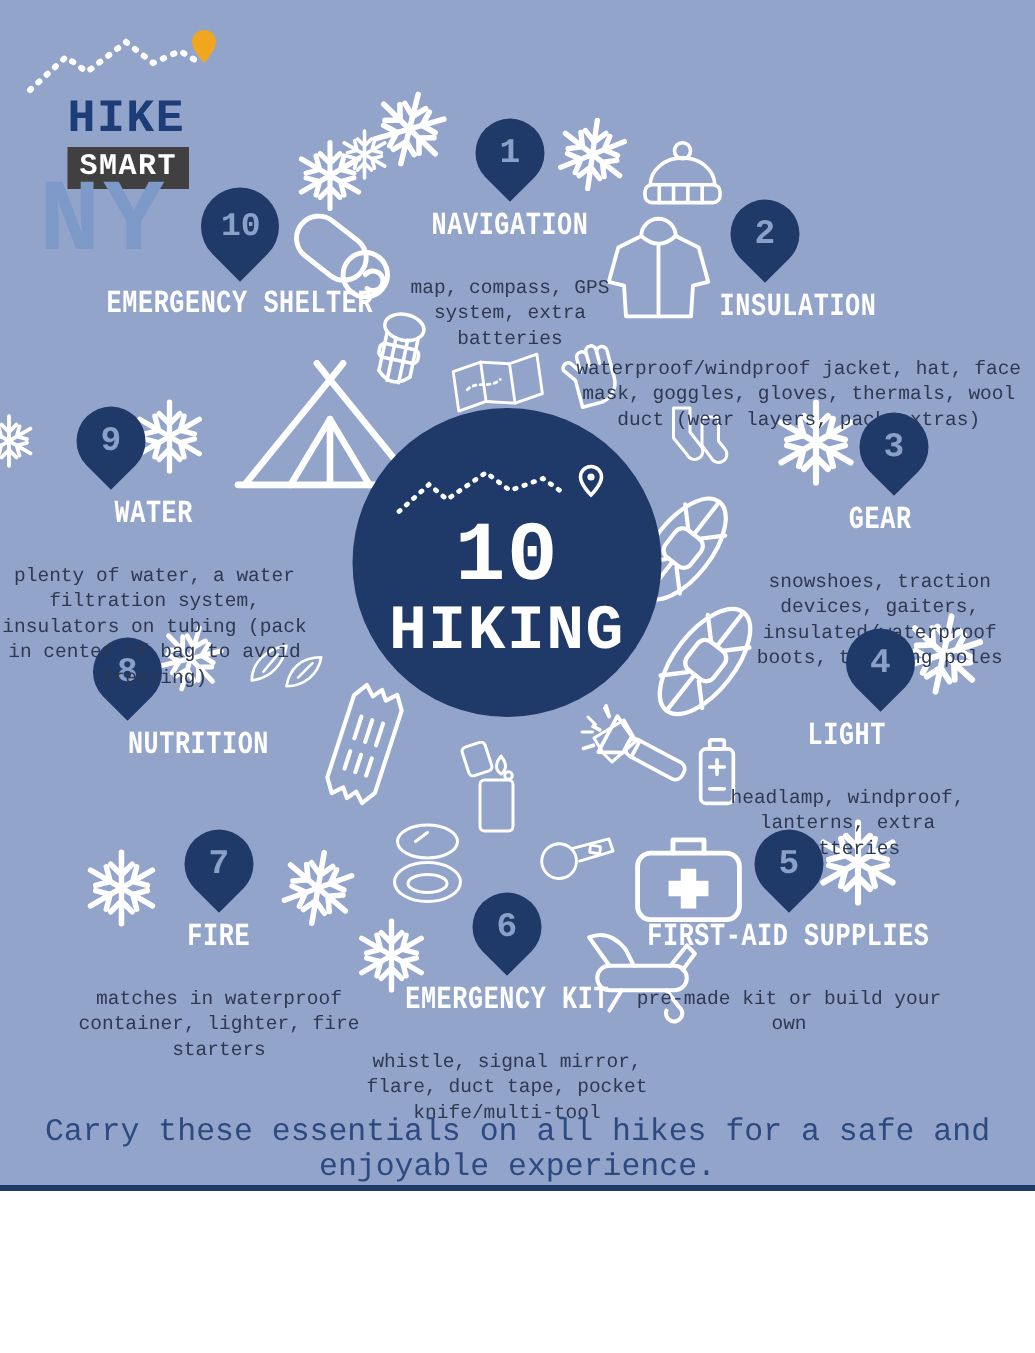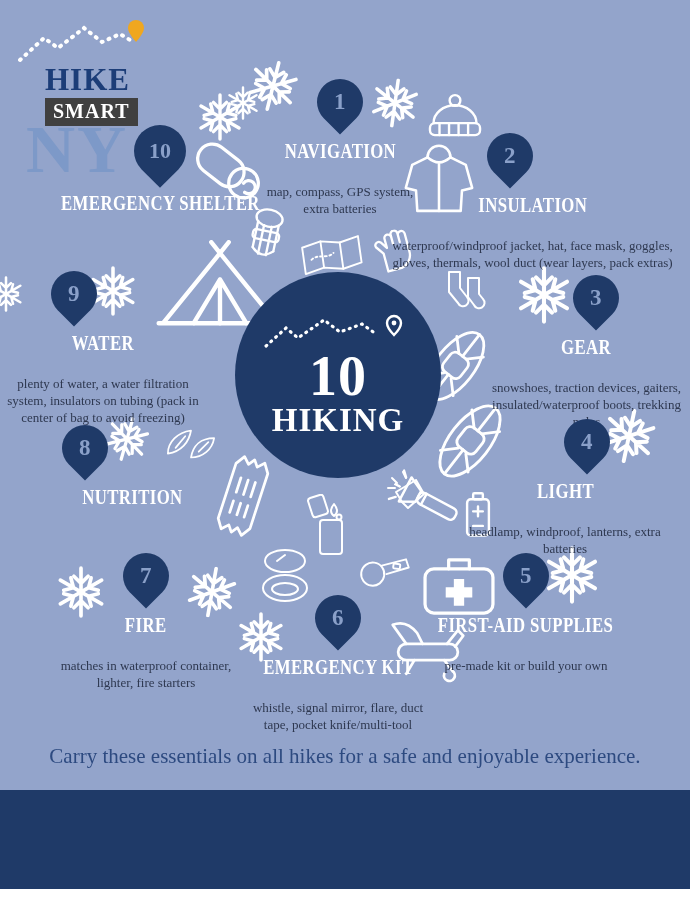--- a/index.html
+++ b/index.html
@@ -1,33 +1,33 @@
 <!DOCTYPE html>
 <html><head>
 <meta charset="utf-8">
 <style>
   html,body{margin:0;padding:0;}
-  .page{position:relative;width:690px;height:889px;background:#93a4cb;overflow:hidden;
-        font-family:Liberation Serif, serif;}
+  .page{position:relative;width:690px;height:794px;background:#93a4cb;overflow:hidden;
+        font-family:Liberation Mono, monospace;}
   .ic{position:absolute;color:#fff;z-index:1;}
   .ic svg{display:block;width:100%;height:100%;}
   
   .logo{position:absolute;left:14px;top:14px;width:190px;z-index:2;}
   .logo .ridge{position:absolute;left:4px;top:4px;width:150px;height:46px;}
   .hike{position:absolute;left:31px;top:48px;font-size:31px;font-weight:bold;color:#1c3d78;letter-spacing:1px;}
   .smart{position:absolute;left:31px;top:84px;background:#404040;color:#fff;font-weight:bold;
          font-size:20px;padding:2px 8px 3px;letter-spacing:1px;}
   .ny{position:absolute;left:12px;top:96px;font-size:68px;font-weight:bold;color:#7d99c8;letter-spacing:2px;}
   
   .hub{position:absolute;left:235px;top:272px;width:206px;height:206px;border-radius:50%;
        background:#1f3a68;z-index:2;display:flex;flex-direction:column;align-items:center;
        justify-content:center;color:#fff;text-align:center;}
   .hub .ridge2{width:152px;height:40px;margin-bottom:-2px;}
   .hub .n10{font-size:56px;font-weight:bold;line-height:.95;letter-spacing:1px;}
-  .hub .h1{font-size:33px;font-weight:bold;letter-spacing:1px;line-height:1.05;}
+  .hub .h1{font-size:42px;font-weight:bold;letter-spacing:1px;line-height:1.05;}
   .hub .h2{font-size:20px;font-weight:bold;letter-spacing:1px;}
   
   .item{position:absolute;display:flex;flex-direction:column;align-items:center;
         text-align:center;z-index:3;}
   .pinwrap{height:64px;display:flex;align-items:center;justify-content:center;}
   .pin{width:46px;height:46px;background:#1f3a68;border-radius:50% 50% 50% 0;
        transform:rotate(-45deg);display:flex;align-items:center;justify-content:center;}
   .pin b{transform:rotate(45deg);color:#8aa0c9;font-size:23px;font-weight:bold;}
   .ttl{margin-top:7px;line-height:1;}
   .ttl span{display:inline-block;transform:scaleX(.78);transform-origin:center;color:#fff;

